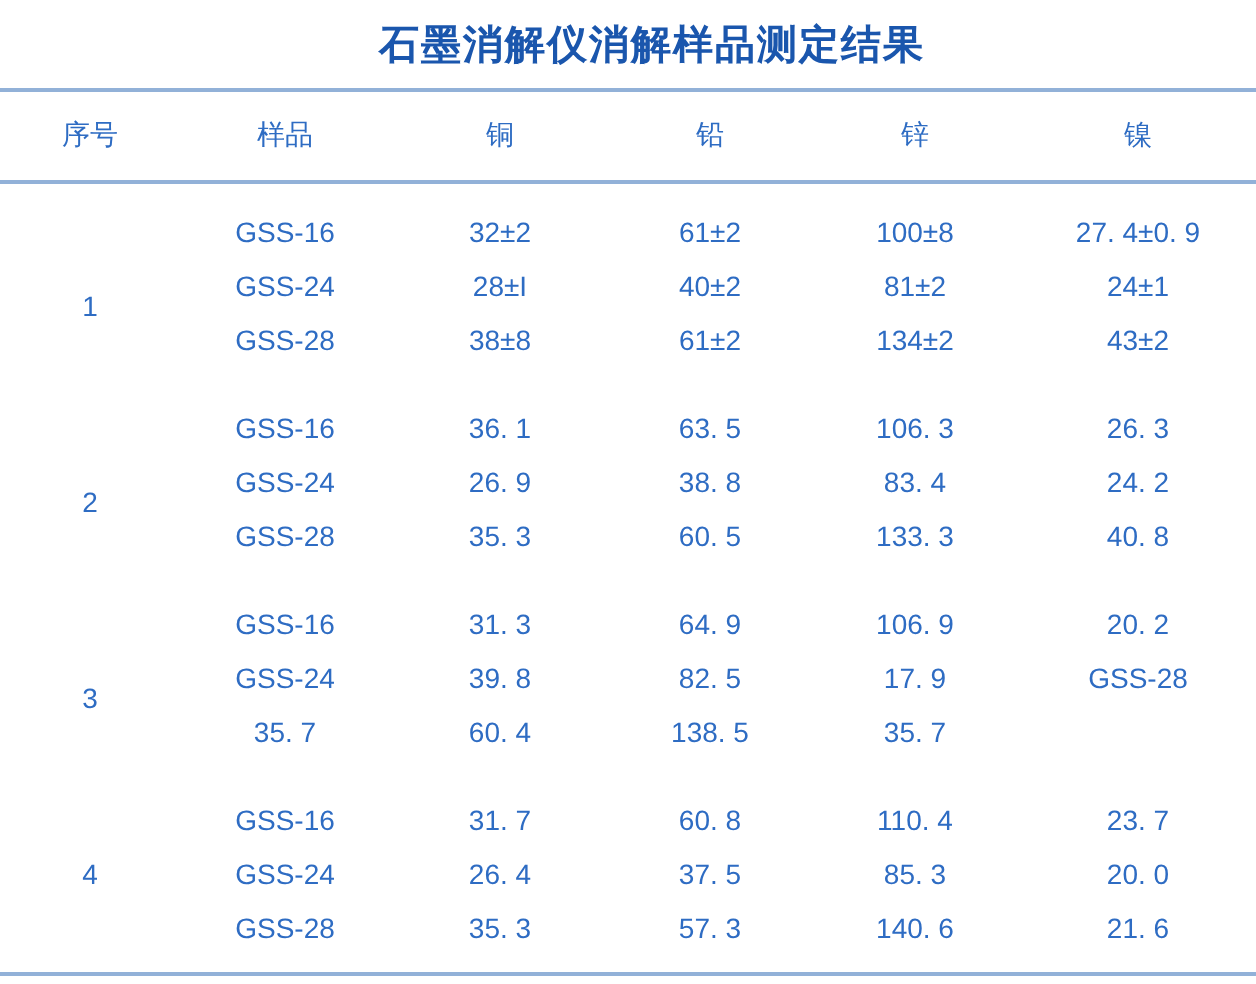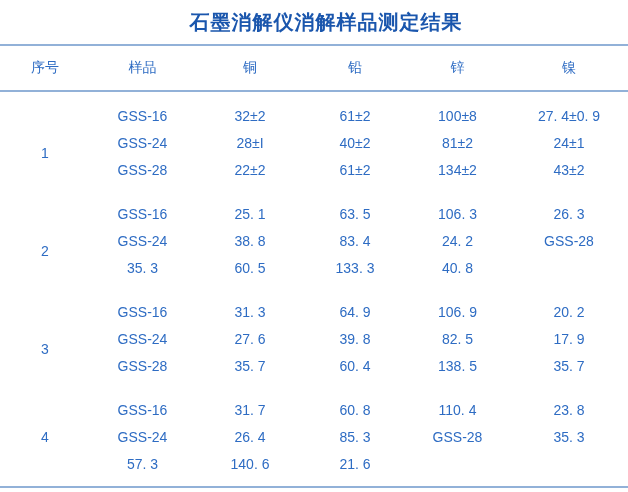--- a/index.html
+++ b/index.html
@@ -87,73 +87,75 @@
       <div class="cell">32±2</div>
       <div class="cell">61±2</div>
       <div class="cell">100±8</div>
       <div class="cell">27. 4±0. 9</div>
       <div class="cell">GSS-24</div>
       <div class="cell">28±I</div>
       <div class="cell">40±2</div>
       <div class="cell">81±2</div>
       <div class="cell">24±1</div>
       <div class="cell">GSS-28</div>
-      <div class="cell">22±2</div>
+      <div class="cell">38±8</div>
       <div class="cell">61±2</div>
       <div class="cell">134±2</div>
       <div class="cell">43±2</div>
     </div>
 
     <div class="grid group">
       <div class="cell serial low">2</div>
       <div class="cell">GSS-16</div>
-      <div class="cell">25. 1</div>
+      <div class="cell">36. 1</div>
       <div class="cell">63. 5</div>
       <div class="cell">106. 3</div>
       <div class="cell">26. 3</div>
       <div class="cell">GSS-24</div>
+      <div class="cell">26. 9</div>
       <div class="cell">38. 8</div>
       <div class="cell">83. 4</div>
       <div class="cell">24. 2</div>
       <div class="cell">GSS-28</div>
       <div class="cell">35. 3</div>
       <div class="cell">60. 5</div>
       <div class="cell">133. 3</div>
       <div class="cell">40. 8</div>
     </div>
 
     <div class="grid group">
       <div class="cell serial low">3</div>
       <div class="cell">GSS-16</div>
       <div class="cell">31. 3</div>
       <div class="cell">64. 9</div>
       <div class="cell">106. 9</div>
       <div class="cell">20. 2</div>
       <div class="cell">GSS-24</div>
-      <div class="cell">27. 6</div>
       <div class="cell">39. 8</div>
       <div class="cell">82. 5</div>
       <div class="cell">17. 9</div>
       <div class="cell">GSS-28</div>
       <div class="cell">35. 7</div>
       <div class="cell">60. 4</div>
       <div class="cell">138. 5</div>
       <div class="cell">35. 7</div>
     </div>
 
     <div class="grid group">
       <div class="cell serial">4</div>
       <div class="cell">GSS-16</div>
       <div class="cell">31. 7</div>
       <div class="cell">60. 8</div>
       <div class="cell">110. 4</div>
-      <div class="cell">23. 8</div>
+      <div class="cell">23. 7</div>
       <div class="cell">GSS-24</div>
       <div class="cell">26. 4</div>
+      <div class="cell">37. 5</div>
       <div class="cell">85. 3</div>
+      <div class="cell">20. 0</div>
       <div class="cell">GSS-28</div>
       <div class="cell">35. 3</div>
       <div class="cell">57. 3</div>
       <div class="cell">140. 6</div>
       <div class="cell">21. 6</div>
     </div>
 
   </div>
 
   <div class="rule bottom"></div>

